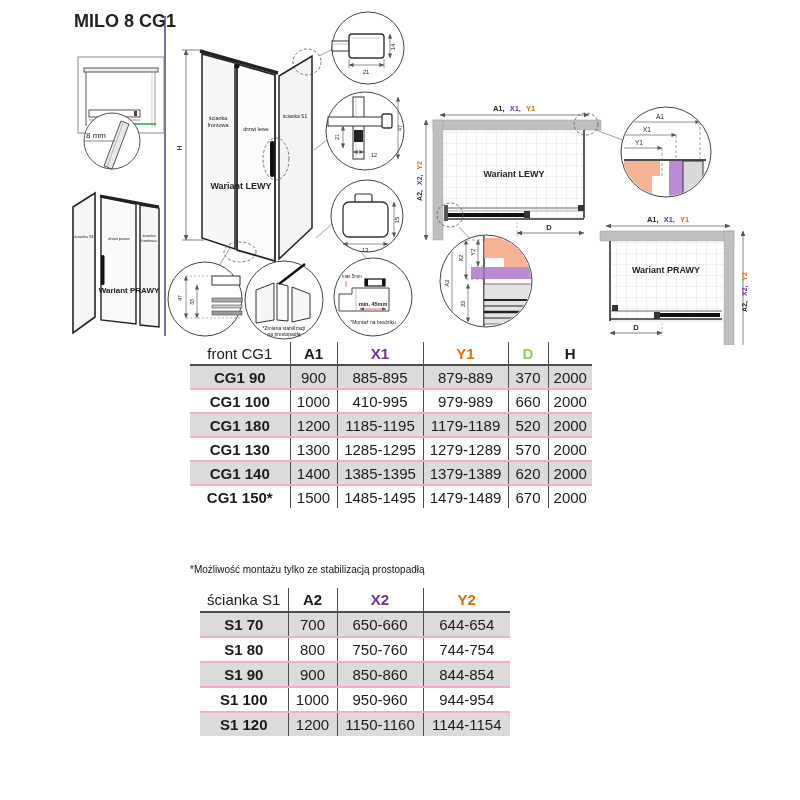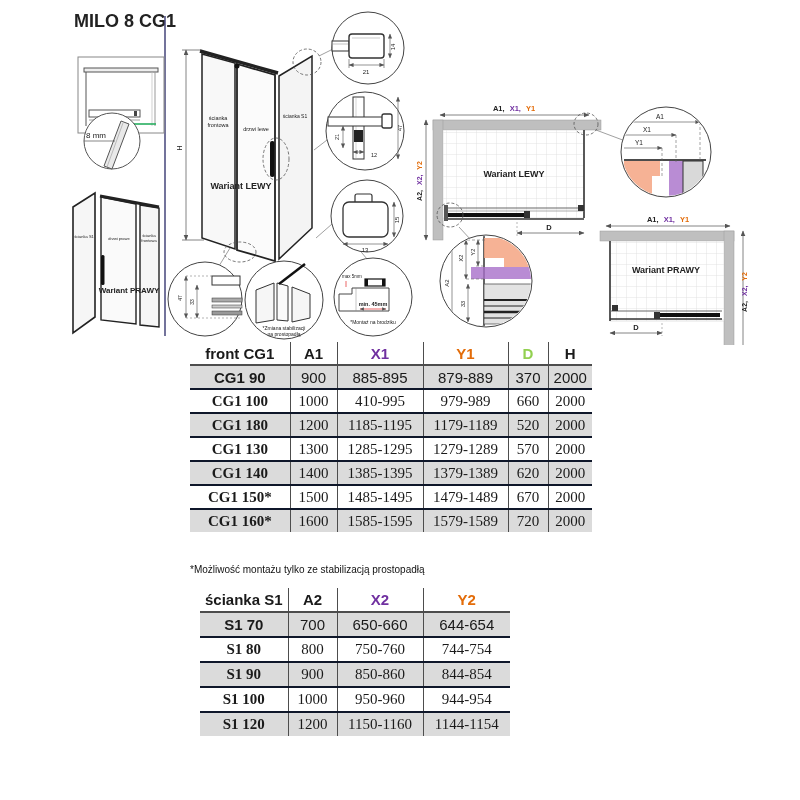--- a/index.html
+++ b/index.html
@@ -8,24 +8,24 @@
   svg text{font-family:"Liberation Sans",sans-serif;fill:#222;}
   .ttl{font-weight:bold;font-size:18px;}
 
   
   table.spec{border-collapse:collapse;table-layout:fixed;position:absolute;
              font-family:"Liberation Sans",sans-serif;}
   table.spec th,table.spec td{text-align:center;padding:0 4px;white-space:nowrap;
              border-left:1.5px solid #4d4d4d;font-size:15px;height:22px;}
   table.spec th:first-child,table.spec td:first-child{border-left:none;}
   table.spec thead tr{border-bottom:2.5px solid #4d4d4d;}
-  table.spec tbody tr + tr{border-top:2px solid #0f172a;font-family:Liberation Serif, serif;}
+  table.spec tbody tr + tr{border-top:2px solid #f9a8d4;}
   table.spec tbody tr:nth-child(odd){background:#dbdbdb;}
   table.spec td:first-child{font-weight:bold;}
-  th.tname{font-weight:bold;font-size:16px;}
+  th.tname{font-weight:normal;font-size:16px;}
   .c-x{color:#7030A0;} .c-y{color:#E36C09;} .c-d{color:#92D050;}
   #t1{left:190px;top:342px;width:402px;}
   #t1 col.c0{width:100px}#t1 col.c1{width:47px}#t1 col.c2{width:86px}
   #t1 col.c3{width:85px}#t1 col.c4{width:40px}#t1 col.c5{width:44px}
   #t2{left:200px;top:588px;width:310px;}
   #t2 col.c0{width:88px}#t2 col.c1{width:49px}#t2 col.c2{width:86px}#t2 col.c3{width:87px}
   #t2 th,#t2 td{height:23px;}
   #footnote1{position:absolute;left:190px;top:564px;font-size:10px;color:#111;}
 </style>
 </head>
@@ -397,28 +397,20 @@
           <td>2000</td>
         </tr>
         <tr>
           <td>CG1 150*</td>
           <td>1500</td>
           <td>1485-1495</td>
           <td>1479-1489</td>
           <td>670</td>
           <td>2000</td>
         </tr>
-        <tr>
-          <td>CG1 160*</td>
-          <td>1600</td>
-          <td>1585-1595</td>
-          <td>1579-1589</td>
-          <td>720</td>
-          <td>2000</td>
-        </tr>
       </tbody>
 </table>
 
 <div id="footnote1">*Możliwość montażu tylko ze stabilizacją prostopadłą</div>
 
 
 <table id="t2" class="spec">
   <colgroup>
         <col class="c0">
         <col class="c1">

